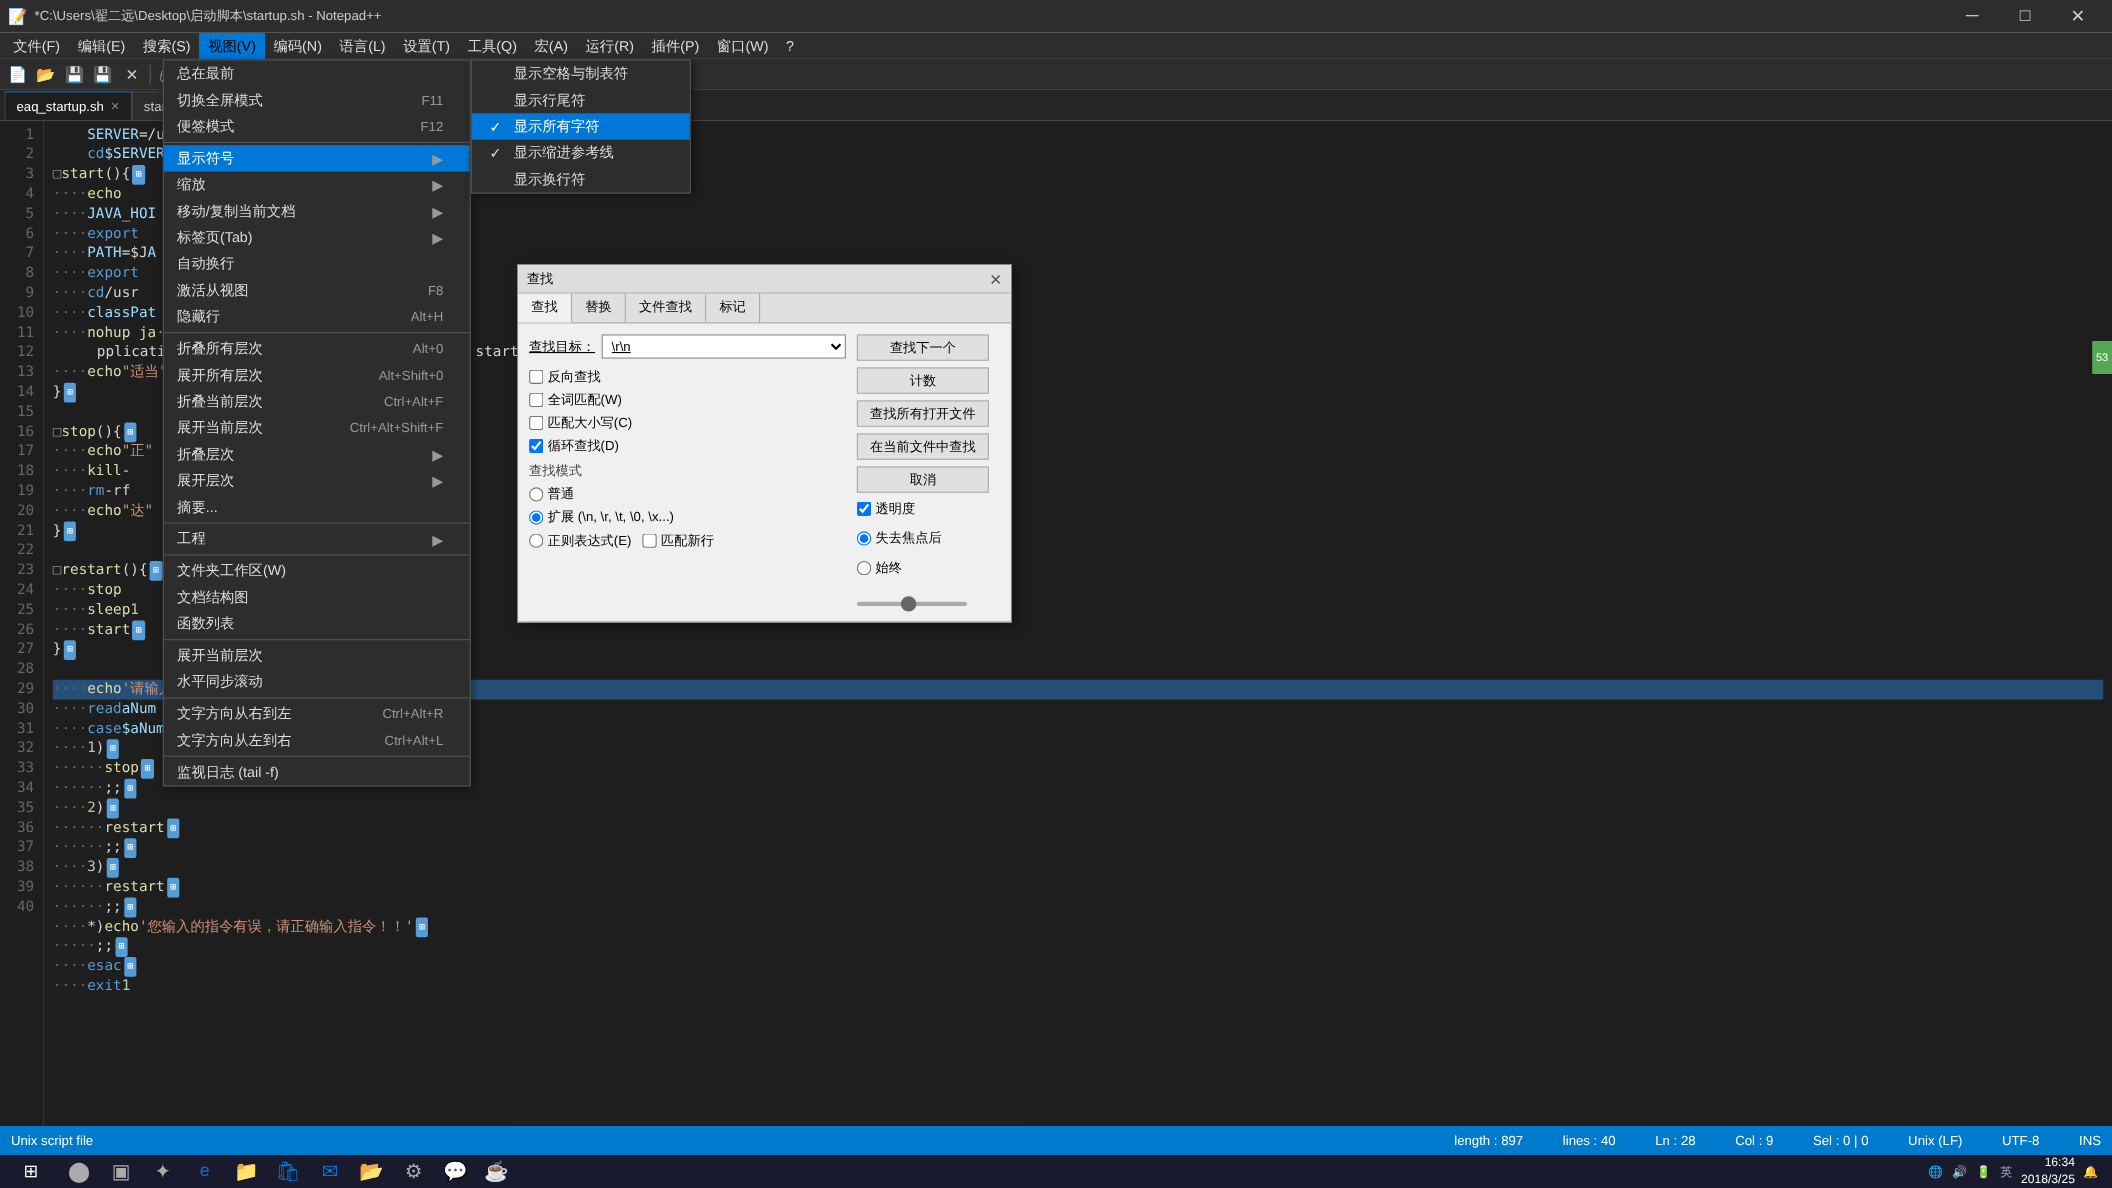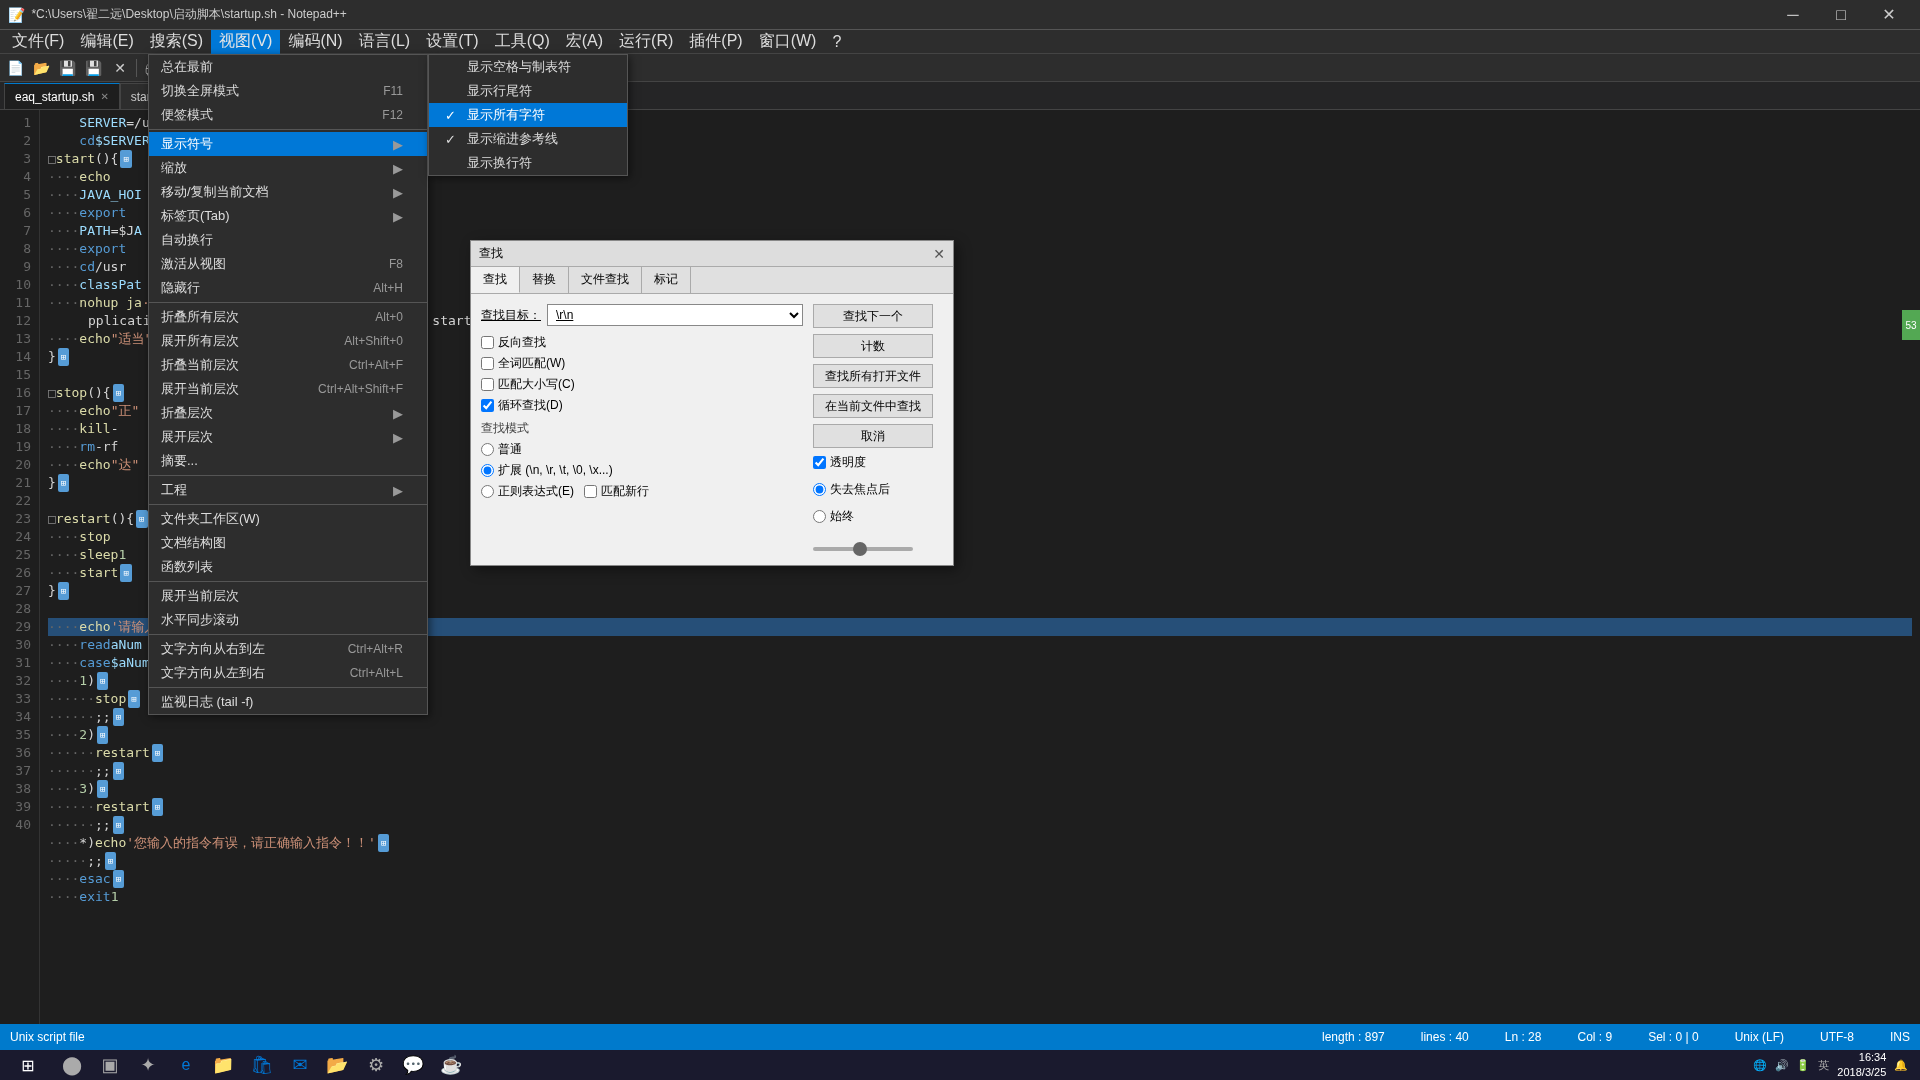--- a/index.html
+++ b/index.html
@@ -38,31 +38,31 @@
     }
 
     
     .menu-bar {
       background: #2d2d2d;
       height: 24px;
       display: flex;
       align-items: center;
       padding: 0 4px;
       color: #ddd;
-      font-size: 16px;
+      font-size: 13px;
       border-bottom: 1px solid #444;
     }
     .menu-item {
       padding: 2px 8px;
       cursor: pointer;
       height: 24px;
       display: flex;
       align-items: center;
     }
-    .menu-item:hover, .menu-item.active { background: #0078d7; color: #e5e5e5; }
+    .menu-item:hover, .menu-item.active { background: #0078d7; color: #000000; }
 
     
     .toolbar {
       background: #2d2d2d;
       height: 28px;
       display: flex;
       align-items: center;
       padding: 0 4px;
       border-bottom: 1px solid #444;
       gap: 2px;
@@ -267,21 +267,21 @@
       gap: 6px;
     }
     .sub-dropdown-item.active-item { background: #0078d7; color: white; }
     .sub-dropdown-item .check { width: 16px; display: inline-block; }
 
     
     .find-dialog {
       position: absolute;
       top: 240px;
       left: 470px;
-      width: 484px;
+      width: 450px;
       background: #f0f0f0;
       border: 1px solid #888;
       z-index: 2000;
       box-shadow: 4px 4px 12px rgba(0,0,0,0.4);
       color: #000;
       font-size: 13px;
     }
     .find-dialog-title {
       background: #ddd;
       padding: 4px 8px;

